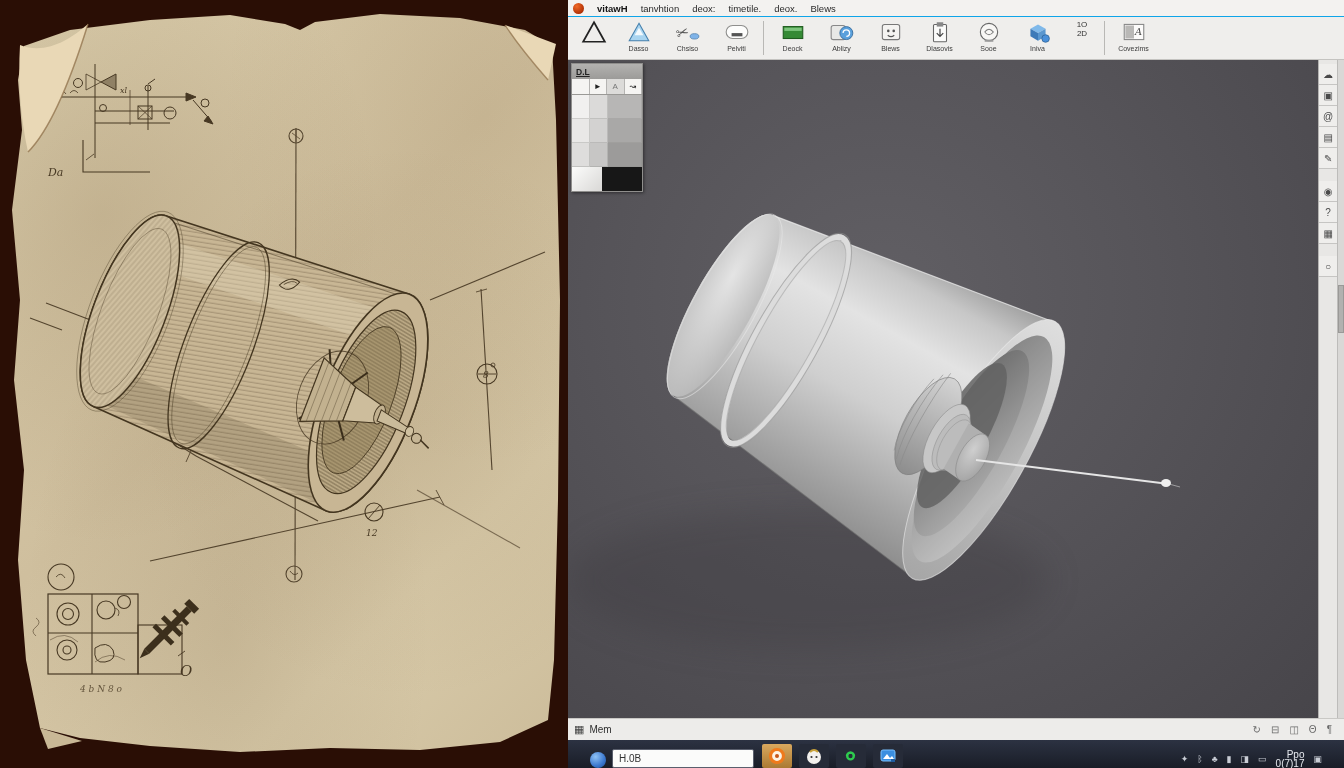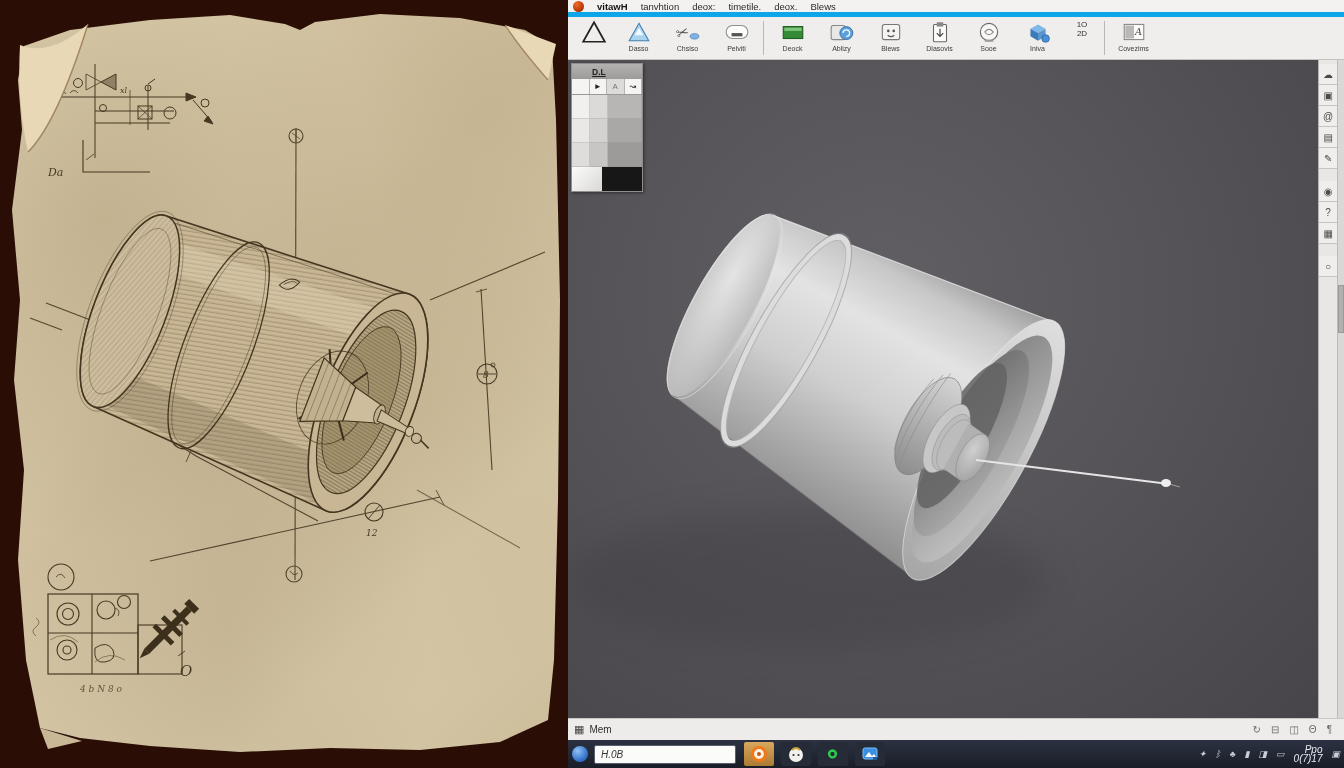--- a/index.html
+++ b/index.html
@@ -14,21 +14,21 @@
       radial-gradient(ellipse at 72% 55%, rgba(130,104,68,.16), transparent 46%),
       radial-gradient(ellipse at 40% 82%, rgba(108,84,52,.15), transparent 42%),
       radial-gradient(ellipse at 85% 15%, rgba(140,112,72,.14), transparent 38%),
       linear-gradient(135deg,#dccfae 0%,#cfbf9e 45%,#d8caa9 75%,#cbbb99 100%);}
   #parchment svg{position:absolute;left:0;top:0;}
 
   
   #appwin{position:absolute;left:568px;top:0;width:776px;height:768px;
           display:flex;flex-direction:column;background:#efeeec;}
   
-  .titlebar{height:17px;background:#f3f2f0;border-bottom:5px solid #0ea5e9;
+  .titlebar{height:17px;background:#f3f2f0;border-bottom:1px solid #0ea5e9;
             display:flex;align-items:center;padding:0 5px;gap:13px;flex:none;}
   .appdot{width:11px;height:11px;border-radius:50%;flex:none;
           background:radial-gradient(circle at 35% 30%,#f06a28,#b33206 70%,#7a1e02);}
   .appname{font-size:9.5px;font-weight:bold;color:#141414;}
   .menu{font-size:9.5px;color:#2b2b2b;}
   
   .toolbar{height:43px;background:#efeeec;border-bottom:1px solid #c4c3c0;
            display:flex;align-items:flex-start;padding:2px 4px 0 6px;flex:none;}
   .tb-item{width:49px;display:flex;flex-direction:column;align-items:center;
            padding-top:1px;cursor:default;}
@@ -40,21 +40,21 @@
   
   .content{flex:1;display:flex;min-height:0;}
   .viewport{position:relative;flex:1;
     background:radial-gradient(ellipse at 42% 36%,#615f64 0%,#565459 45%,#47454a 100%);}
   .viewport > svg{position:absolute;left:0;top:0;}
   
   .palette{position:absolute;left:3px;top:3px;width:72px;background:#d8d7d5;
            border:1px solid #8f8e8c;box-shadow:1px 1px 3px rgba(0,0,0,.45);}
   .pal-head{height:15px;background:linear-gradient(#b3b2b0,#9c9b99);
             font-size:8.5px;font-weight:bold;color:#222;display:flex;
-            align-items:center;padding-left:20px;text-decoration:underline;}
+            align-items:center;padding-left:4px;text-decoration:underline;}
   .pal-nav{display:flex;height:16px;border-bottom:1px solid #9a9996;}
   .pal-nav div{flex:1;background:#f5f4f2;border-right:1px solid #b5b4b2;
                font-size:8px;color:#222;display:flex;align-items:center;justify-content:center;}
   .pal-nav div:nth-child(3){background:#dcdbd9;color:#777;}
   .pal-grid{display:grid;grid-template-columns:18px 18px 1fr;}
   .pal-grid div{height:24px;border-right:1px solid #8f8e8c59;border-bottom:1px solid #8f8e8c59;}
   .pal-bottom{display:flex;height:24px;}
   .pal-bottom .w{width:30px;background:linear-gradient(135deg,#fcfcfb,#d9d8d6);}
   .pal-bottom .b{flex:1;}
   
@@ -69,21 +69,21 @@
           background:#b2b1af;border:1px solid #9a9997;}
   
   .statusbar{height:22px;background:#edecea;border-top:1px solid #c9c8c5;
              display:flex;align-items:center;padding:0 12px 0 6px;flex:none;}
   .sb-icon{font-size:11px;color:#444;margin-right:5px;}
   .sb-label{font-size:10px;color:#2e2e2e;}
   .sb-right{margin-left:auto;display:flex;gap:10px;}
   .sb-right span{font-size:10px;color:#6b6b6b;}
   
   .taskbar{height:28px;background:linear-gradient(#2c3242,#191d27);
-           display:flex;align-items:center;padding:0 4px;flex:none;gap:0;font-style:italic;}
+           display:flex;align-items:flex-end;padding:0 22px;flex:none;gap:0;}
   .startdot{width:16px;height:16px;border-radius:50%;flex:none;margin-right:6px;
             background:radial-gradient(circle at 35% 30%,#8fc2f5,#3a77ce 60%,#1e4e96);}
   .searchbox{width:142px;height:19px;background:#fbfbfa;border:1px solid #5a5f6d;
              border-radius:2px;font-size:10px;color:#333;display:flex;align-items:center;
              padding-left:6px;margin-right:8px;}
   .tk-app{width:30px;height:24px;display:flex;align-items:center;justify-content:center;
           margin-right:7px;border-radius:2px;}
   .tk-gold{background:linear-gradient(#d9a85e,#ab7a33);}
   .tk-dark{background:#262b38;}
   .tray{margin-left:auto;display:flex;align-items:center;gap:9px;}

